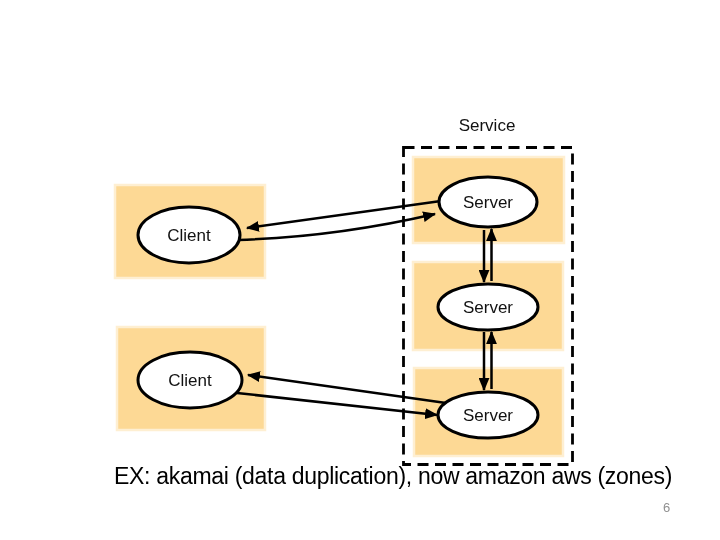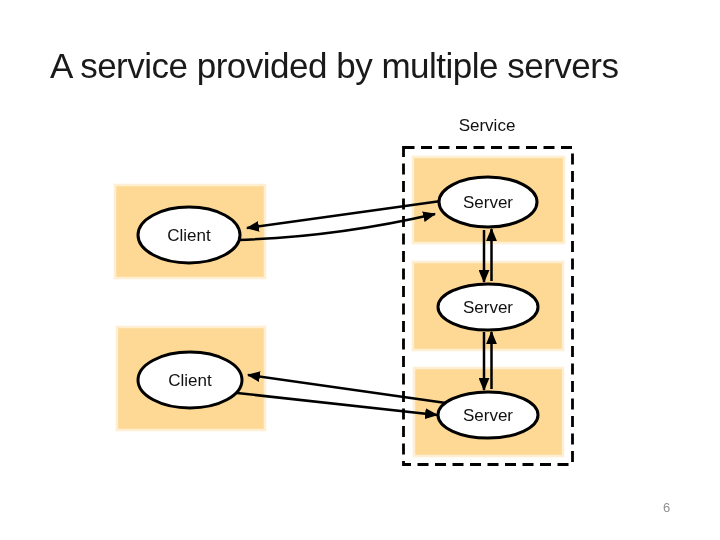--- a/index.html
+++ b/index.html
@@ -28,21 +28,20 @@
   svg.diagram text{
     font-family:"Liberation Sans",sans-serif;
     font-size:17px;fill:#111111;text-anchor:middle;
   }
 </style>
 </head>
 <body>
 
 <div class="slide">
 
-  <h1 class="title">A service provided by multiple servers</h1>
 
   <svg class="diagram" width="720" height="540" viewBox="0 0 720 540">
     <defs>
       <marker id="ah" viewBox="0 0 12 10" refX="11" refY="5" markerWidth="13" markerHeight="11" orient="auto" markerUnits="userSpaceOnUse">
         <path d="M0,0 L12,5 L0,10 Z" fill="#000000"></path>
       </marker>
     </defs>
 
     <rect x="115" y="185" width="150" height="93" stroke-width="2.5" fill="#FDD995" stroke="#FEEFD2"></rect>
     <rect x="117" y="327" width="148" height="103" stroke-width="2.5" fill="#FDD995" stroke="#FEEFD2"></rect>
@@ -71,15 +70,16 @@
     <ellipse cx="488" cy="415" rx="50" ry="23" stroke-width="3" fill="#FFFFFF" stroke="#000000"></ellipse>
 
     <text x="487" y="131">Service</text>
     <text x="189" y="241">Client</text>
     <text x="190" y="386">Client</text>
     <text x="488" y="208">Server</text>
     <text x="488" y="313">Server</text>
     <text x="488" y="421">Server</text>
   </svg>
 
+  <div class="footnote">EX: akamai (data duplication), now amazon aws (zones)</div>
   <div class="page-number">6</div>
 
 </div>
 
 </body></html>

